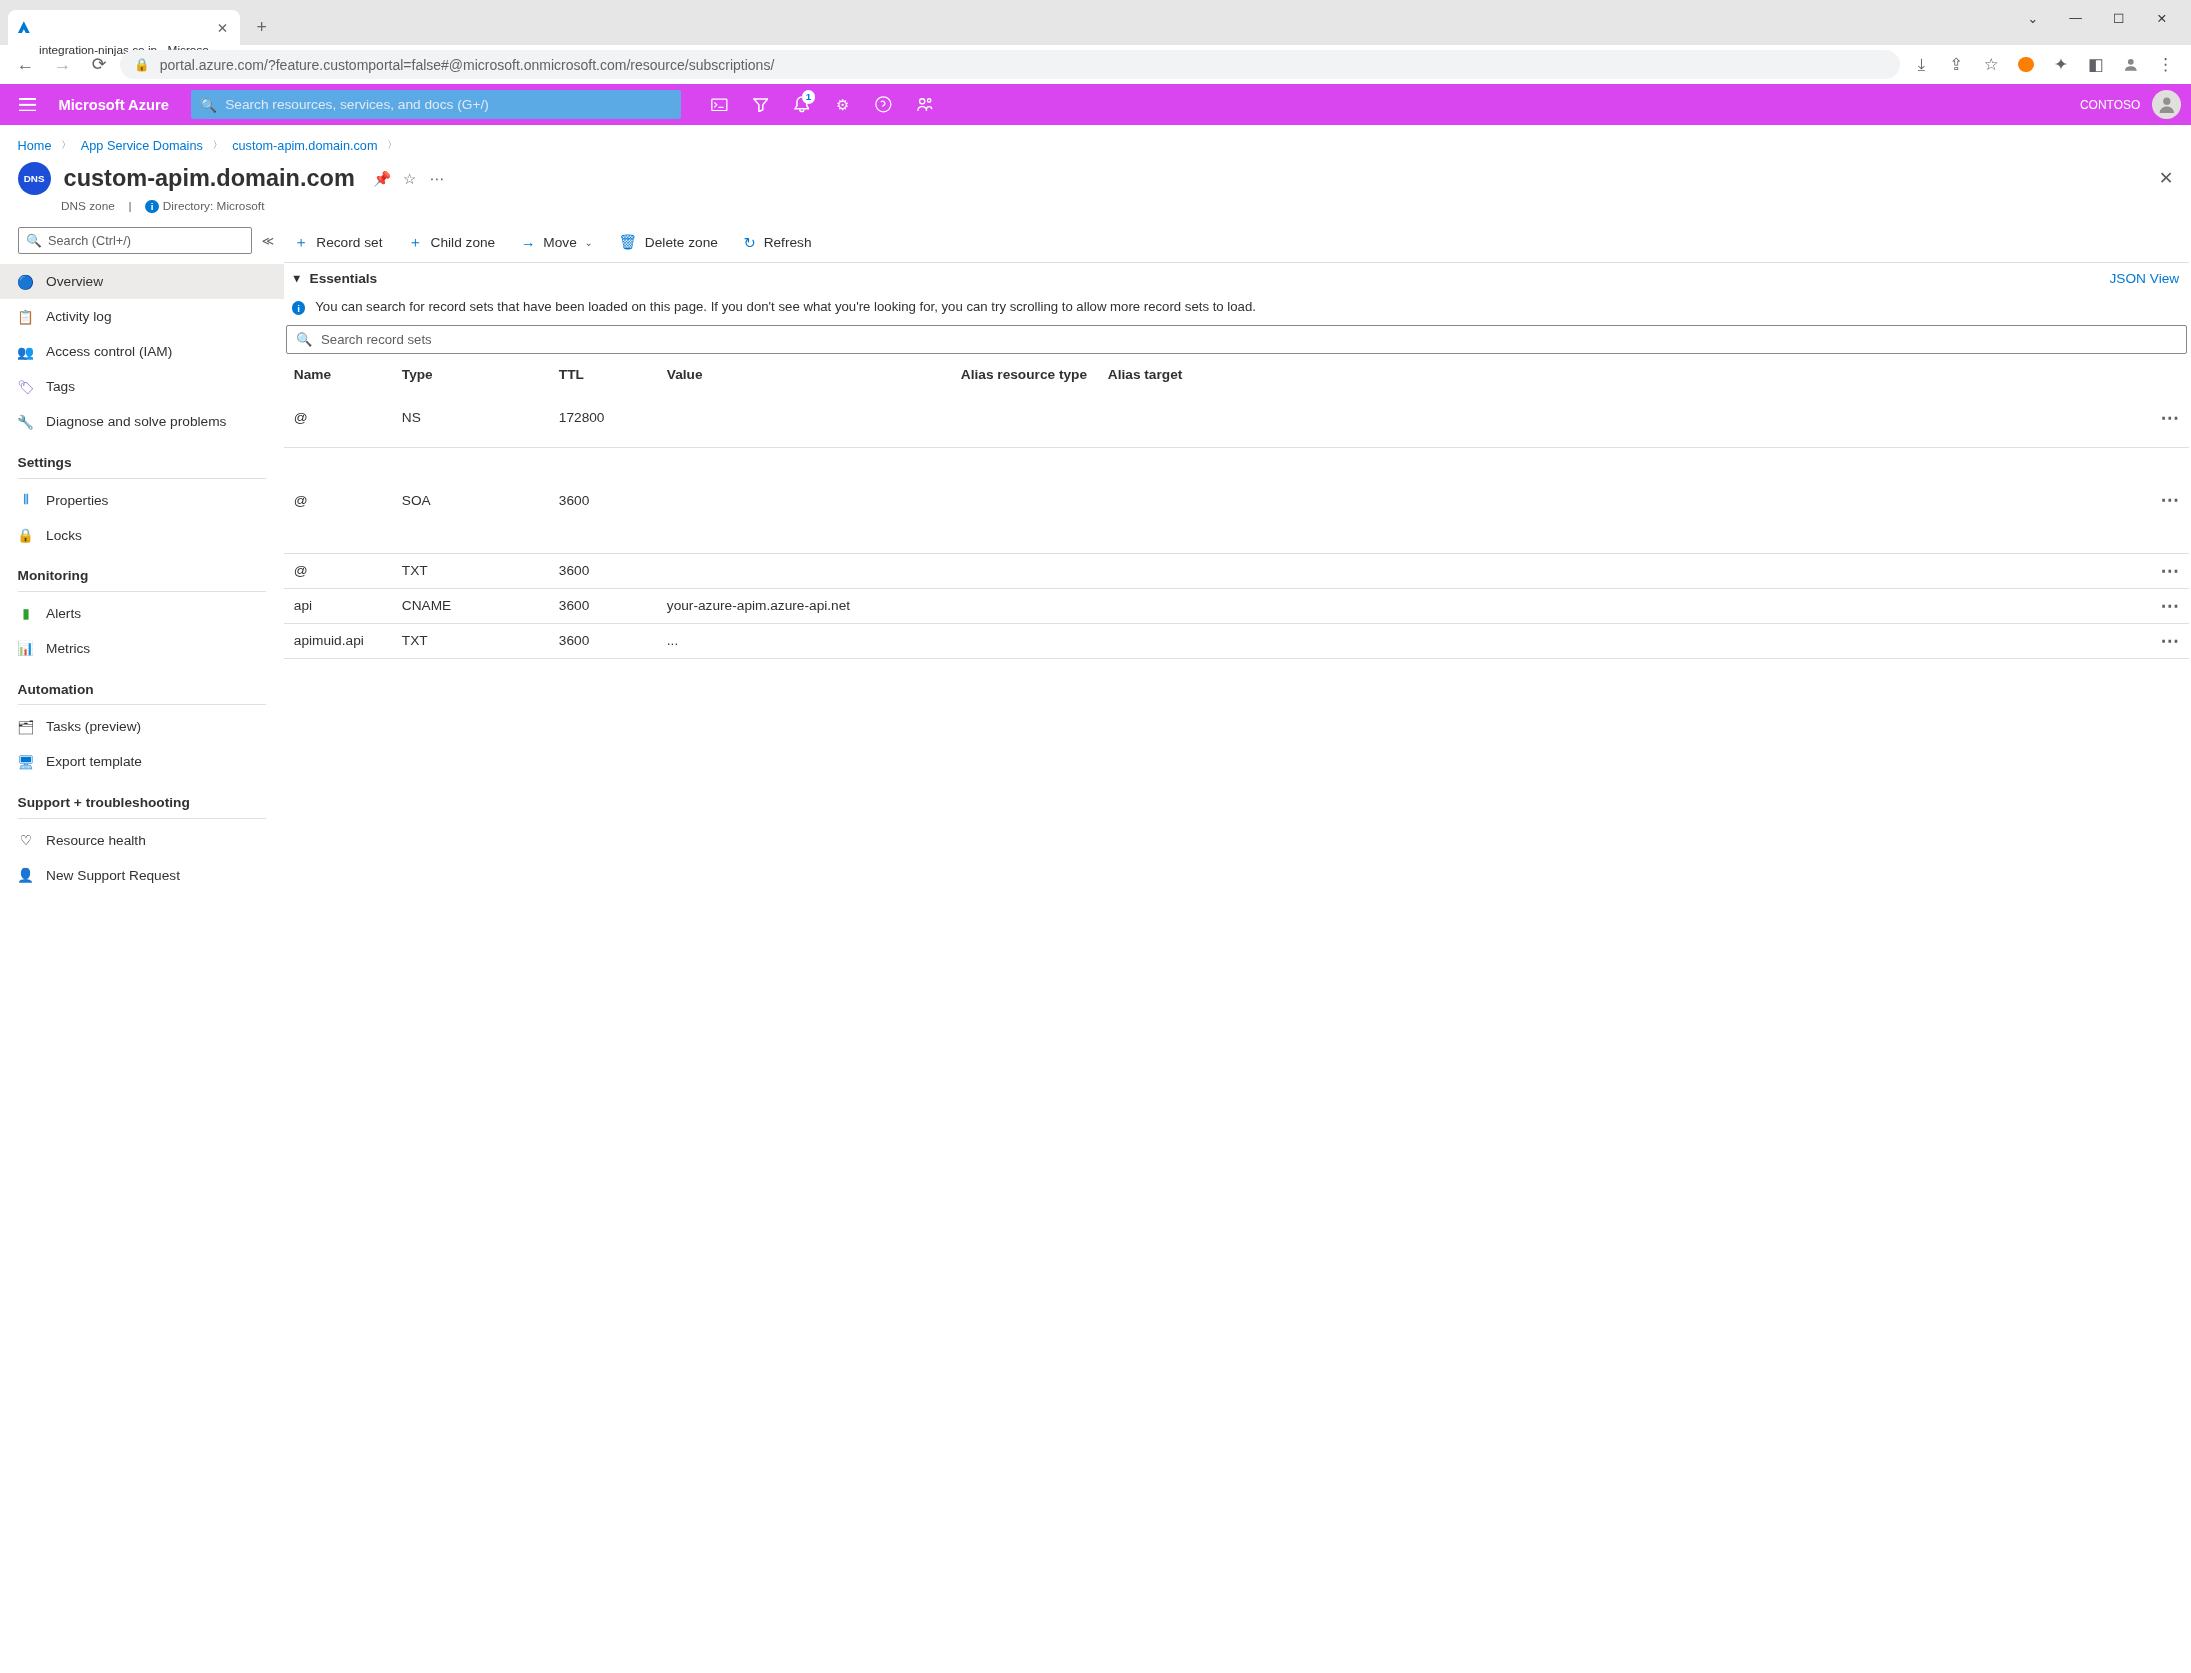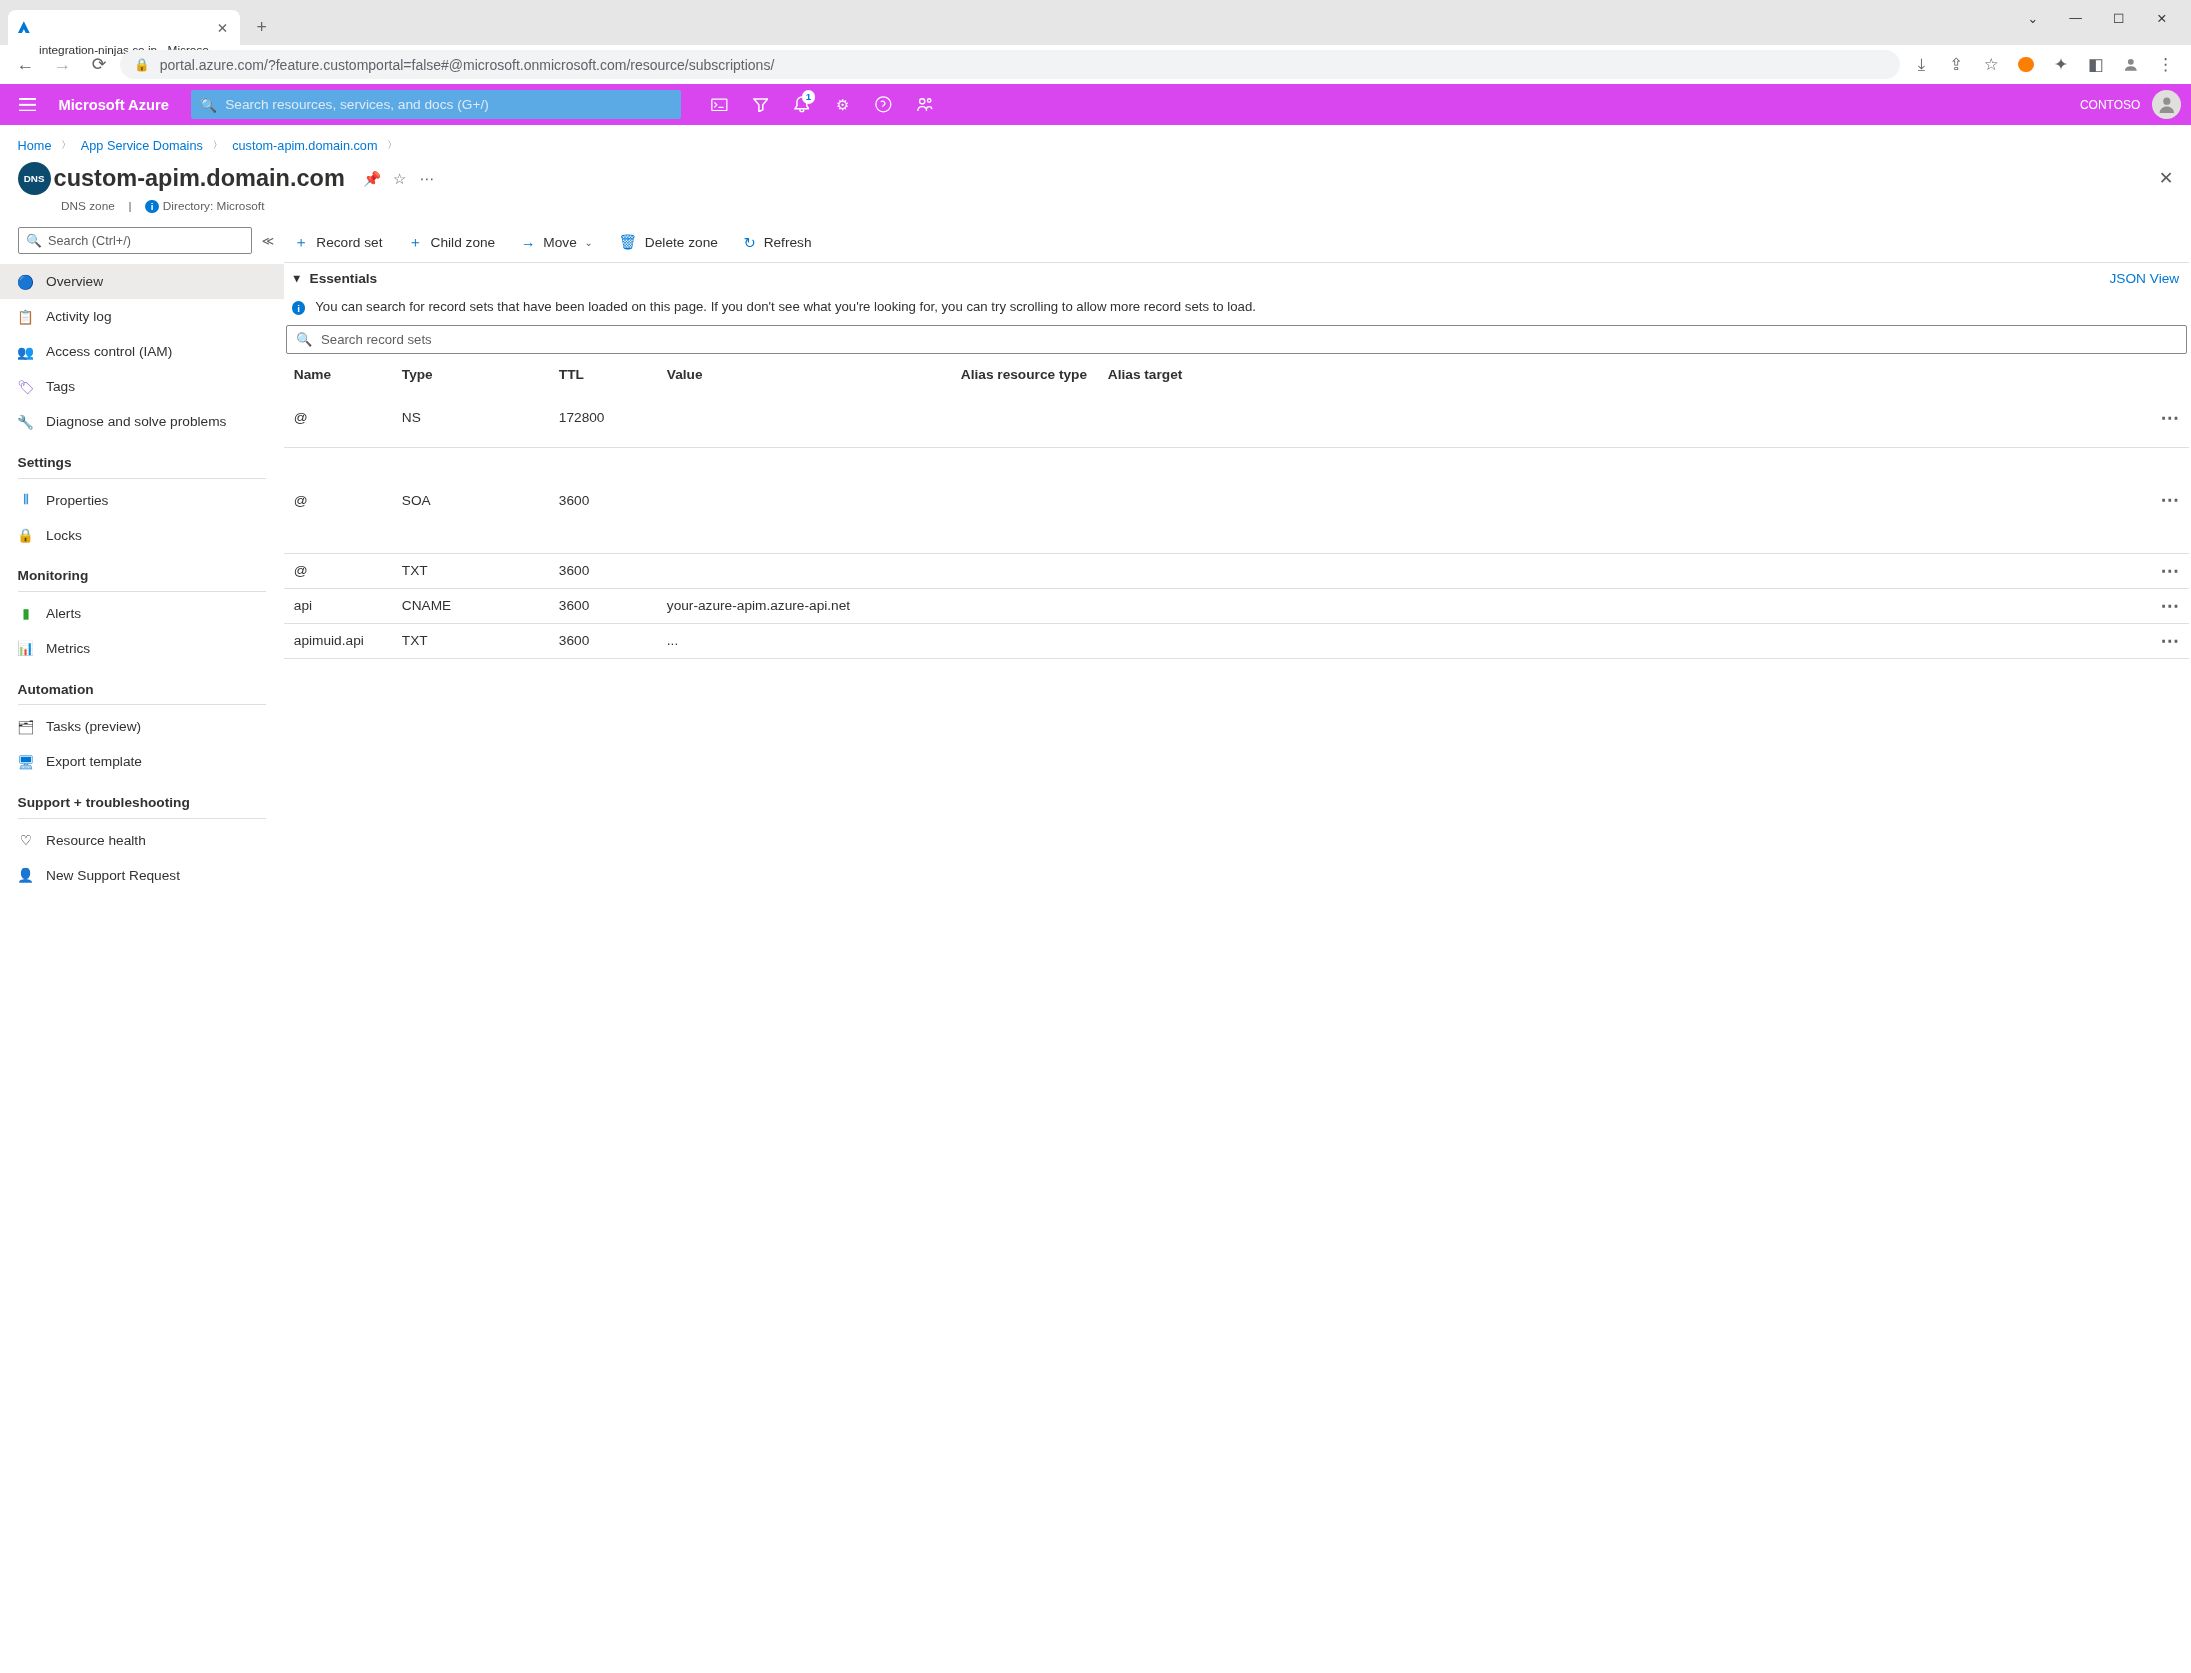--- a/index.html
+++ b/index.html
@@ -37,21 +37,21 @@
 .badge-1{position:absolute;top:5.9px;left:19.6px;width:13.7px;height:13.7px;border-radius:50%;background:#fff;color:#0078d4;font-size:9.8px;font-weight:bold;display:flex;align-items:center;justify-content:center;}
 .azure-spacer{flex:1;}
 .tenant-name{font-size:12px;margin-right:11.8px;font-weight:400;}
 .avatar{width:29px;height:29px;border-radius:50%;background:#e1dfdd;display:flex;align-items:center;justify-content:center;}
 
 .page{display:flex;flex-direction:column;height:calc(100vh - 125px);justify-content:center;}
 .breadcrumb{display:flex;align-items:center;padding:13.7px 17.6px 7.8px 17.6px;font-size:12.7px;}
 .breadcrumb a{color:#0078d4;text-decoration:none;cursor:pointer;}
 .breadcrumb .sep{margin:0 9.8px;color:#605e5c;font-size:9.8px;}
 .header-row{display:flex;align-items:center;padding:2px 17.6px 3.9px 17.6px;}
-.res-icon{width:33px;height:33px;border-radius:50%;background:#0c4a6e;display:flex;align-items:center;justify-content:center;color:#fff;font-size:9.8px;font-weight:600;margin-right:3px;}
+.res-icon{width:33px;height:33px;border-radius:50%;background:#1d4ed8;display:flex;align-items:center;justify-content:center;color:#fff;font-size:9.8px;font-weight:600;margin-right:13px;}
 .res-title{font-size:23.5px;font-weight:600;margin-right:13.7px;}
 .hdr-icon{width:27.4px;height:27.4px;display:flex;align-items:center;justify-content:center;color:#605e5c;font-size:14.7px;cursor:pointer;}
 .close-x{margin-left:auto;font-size:17.6px;color:#605e5c;cursor:pointer;}
 .sub-row{display:flex;align-items:center;padding:0 17.6px 9.8px 61px;font-size:11.8px;color:#605e5c;gap:13.7px;}
 .sub-row .dl{display:flex;align-items:center;gap:3.9px;}
 .info-circle{width:13.7px;height:13.7px;border-radius:50%;background:#0078d4;color:#fff;display:inline-flex;align-items:center;justify-content:center;font-size:9.8px;font-weight:bold;}
 
 .body{flex:1;display:flex;overflow:hidden;}
 .sidebar{width:284px;border-right:none;overflow-y:auto;padding:0 0 19.6px 0;}
 .side-search-row{display:flex;align-items:center;padding:3.9px 9.8px 9.8px 17.6px;gap:9.8px;}

